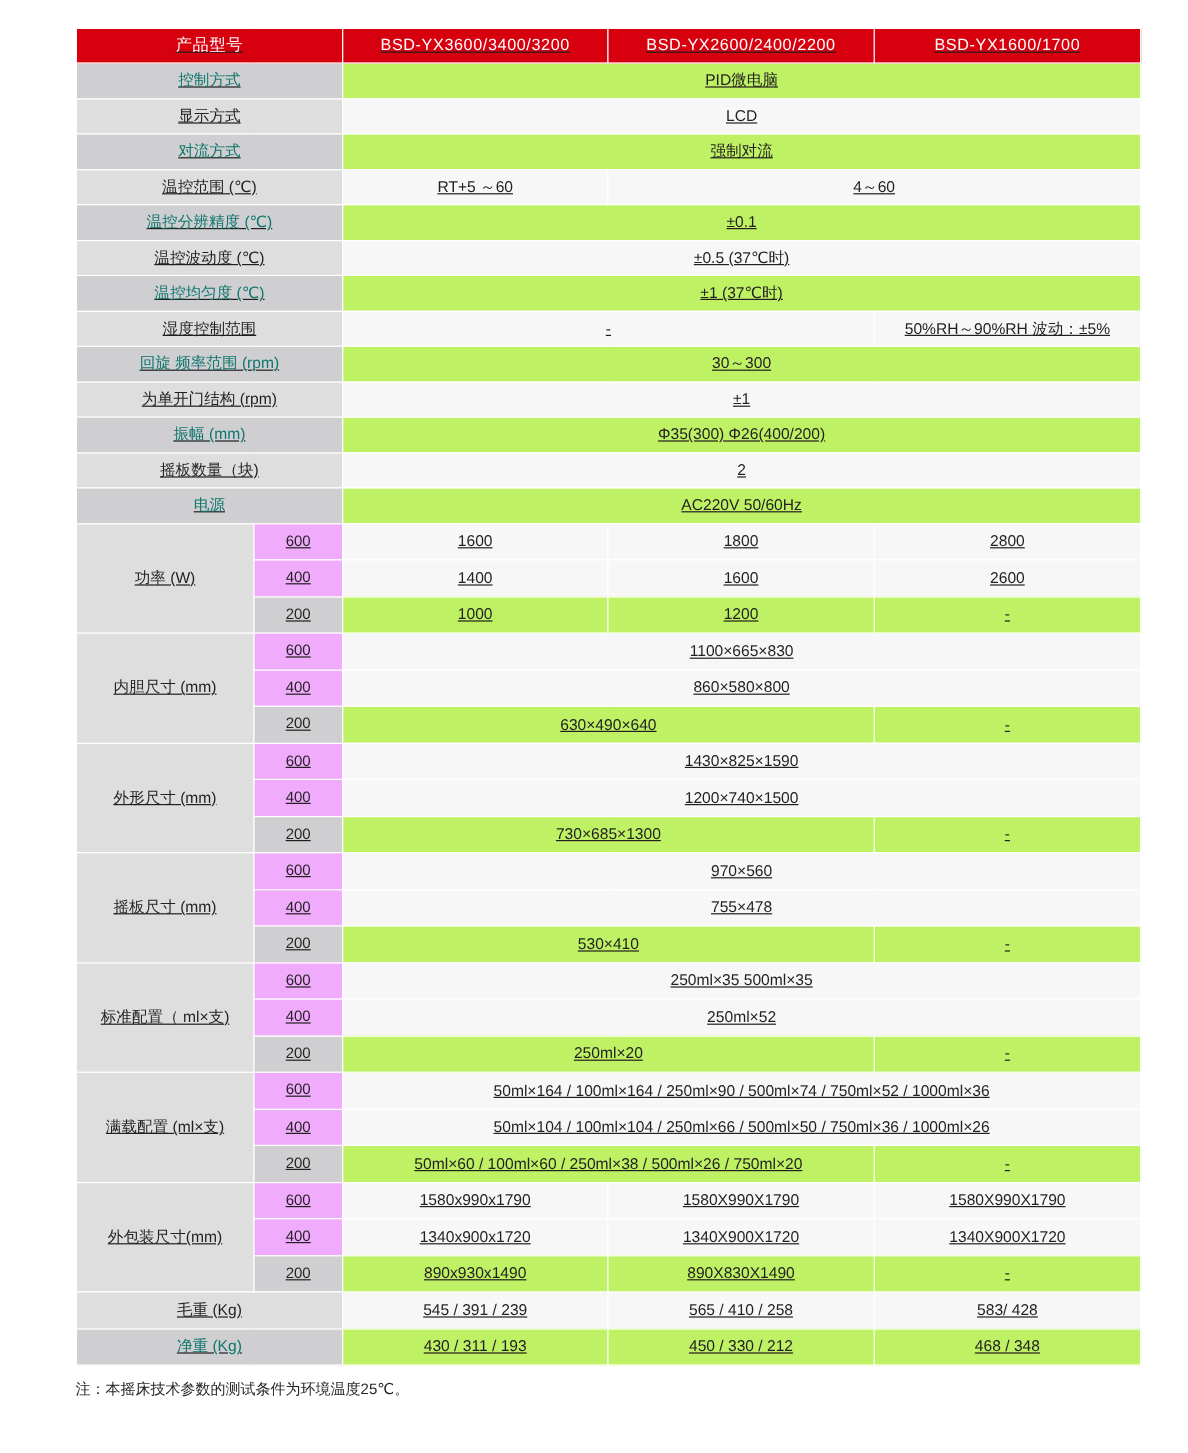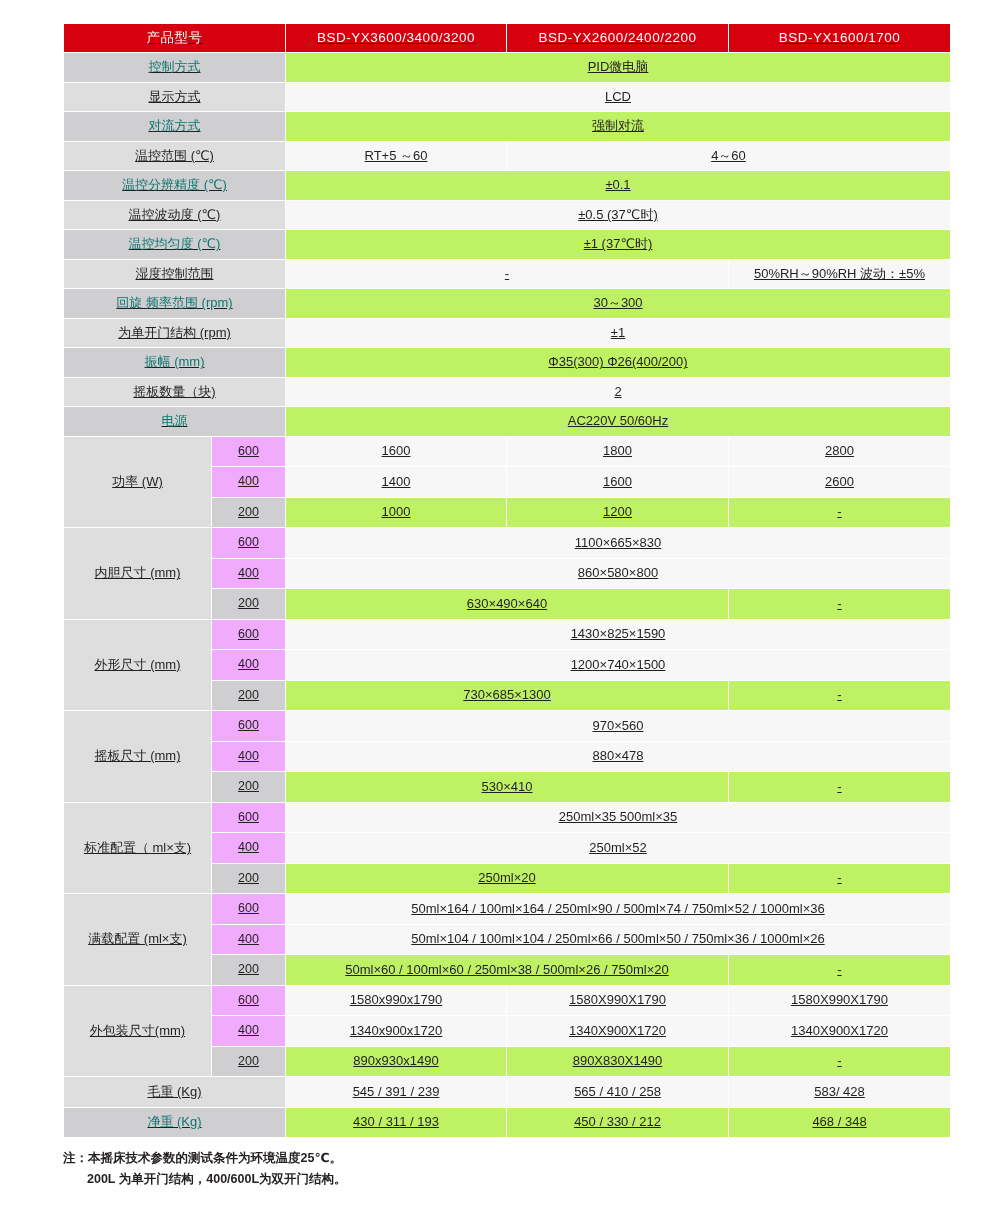--- a/index.html
+++ b/index.html
@@ -77,21 +77,20 @@
   }
   tr.row { height: 29.5px; }
   tr.h30 { height: 30.5px; }
   .note {
     position: absolute;
     left: 63px;
     top: 1148px;
     font-size: 12.5px;
     line-height: 1.65;
     color: #231f20;
-    font-weight: bold;
   }
   .note div { white-space: pre; }
   .note .ln2 { padding-left: 24px; }
   col.c1 { width: 148px; }
   col.c2 { width: 74px; }
   col.c3 { width: 221px; }
   col.c4 { width: 222px; }
   col.c5 { width: 222px; }
 </style>
 </head>
@@ -234,21 +233,21 @@
         <td class="val">-</td>
       </tr>
 
       <tr class="h30">
         <td class="lbl-lite" rowspan="3">摇板尺寸 (mm)</td>
         <td class="sub-lite">600</td>
         <td class="val-lite" colspan="3">970×560</td>
       </tr>
       <tr class="h30">
         <td class="sub-lite">400</td>
-        <td class="val-lite" colspan="3">880×478</td>
+        <td class="val-lite" colspan="3">755×478</td>
       </tr>
       <tr class="h30">
         <td class="sub">200</td>
         <td class="val" colspan="2">530×410</td>
         <td class="val">-</td>
       </tr>
 
       <tr class="h30">
         <td class="lbl-lite" rowspan="3">标准配置（ ml×支)</td>
         <td class="sub-lite">600</td>
@@ -311,16 +310,15 @@
         <td class="val">430 / 311 / 193</td>
         <td class="val">450 / 330 / 212</td>
         <td class="val">468 / 348</td>
       </tr>
 
     </tbody>
   </table>
 
   <div class="note">
     <div>注：本摇床技术参数的测试条件为环境温度25℃。</div>
-    <div class="ln2">200L 为单开门结构，400/600L为双开门结构。</div>
   </div>
 
 </div>
 
 </body></html>

